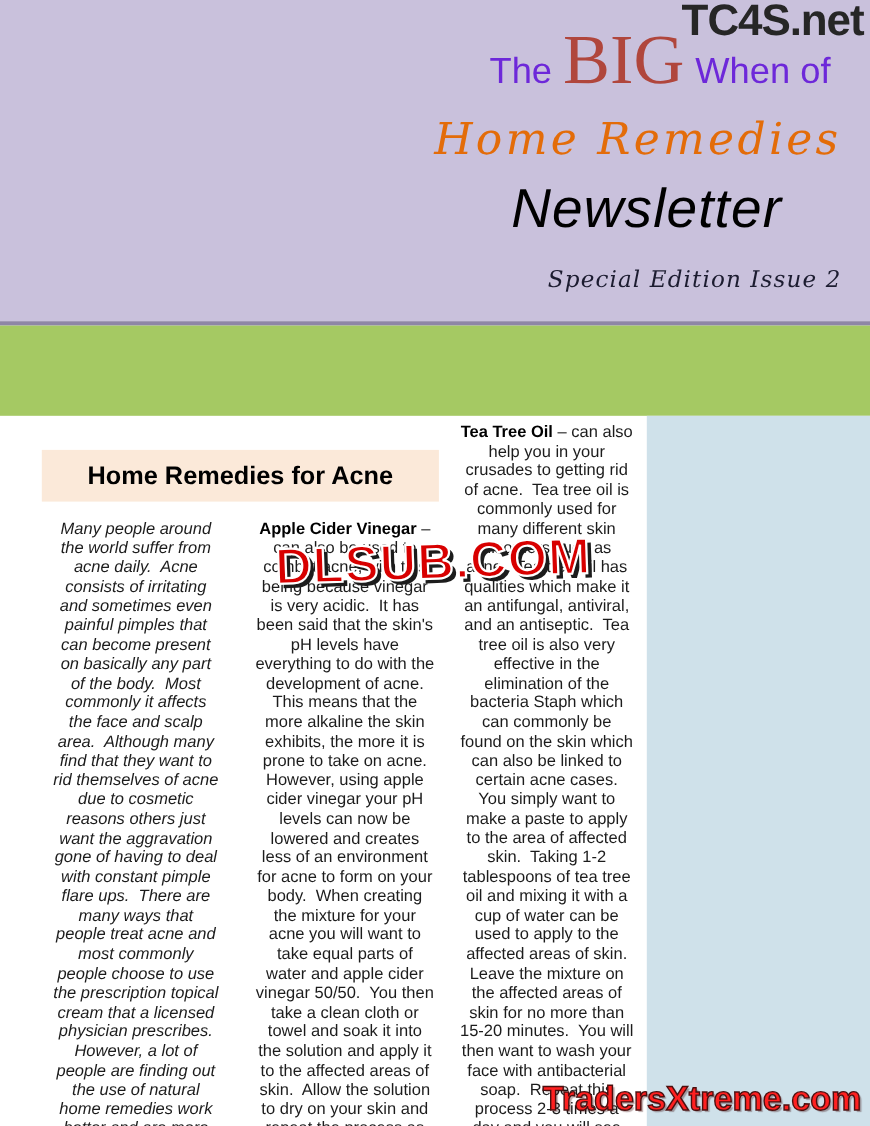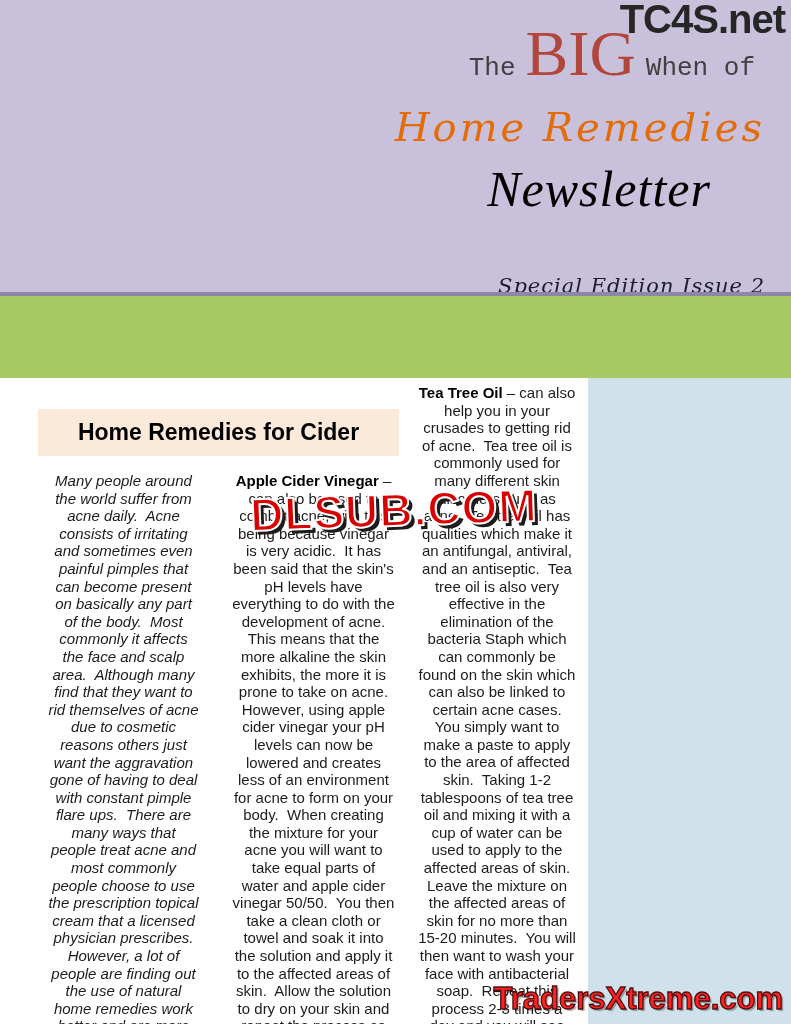--- a/index.html
+++ b/index.html
@@ -41,23 +41,23 @@
   
   .title-line {
     position: absolute;
     top: 22px; right: 36px;
     display: flex;
     align-items: baseline;
     gap: 10px;
     white-space: nowrap;
   }
   .t-the, .t-book {
-    color: #404040;
-    font-size: 26px;
-    font-family: Liberation Mono, monospace;
+    color: #6d28d9;
+    font-size: 33px;
+    font-family: Liberation Sans, sans-serif;
   }
   .t-big {
     color: #b0463c;
     font-size: 64px;
     font-family: Liberation Serif, serif;
     line-height: 1;
   }
   .series {
     position: absolute;
     top: 104px; right: 26px;
@@ -65,36 +65,35 @@
     font-family: "DejaVu Serif", serif;
     font-style: italic;
     font-size: 40px;
     letter-spacing: 3px;
     white-space: nowrap;
   }
   .newsletter {
     position: absolute;
     top: 160px; right: 80px;
     color: #000000;
-    font-family: Liberation Serif, serif;
+    font-family: Liberation Sans, sans-serif;
     font-style: italic;
     font-size: 50px;
     letter-spacing: 1px;
     white-space: nowrap;
   }
   .edition {
     position: absolute;
     top: 242px; right: 26px;
     color: #1c1c30;
     font-family: "DejaVu Serif", serif;
     font-style: italic;
     font-size: 21px;
     letter-spacing: 1px;
     white-space: nowrap;
-    margin-top: 32px;
   }
 
   
   .heading-box {
     position: absolute;
     left: 38px; top: 409px;
     width: 361px; height: 47px;
     background: #fbe9d9;
     display: flex;
     align-items: center;
@@ -168,21 +167,21 @@
     <div class="series">Home Remedies</div>
     <div class="newsletter">Newsletter</div>
     <div class="edition">Special Edition Issue 2</div>
   </div>
 
   <div class="sep-line"></div>
   <div class="band"></div>
   <div class="panel"></div>
 
   <div class="heading-box">
-    <h1>Home Remedies for Cider</h1>
+    <h1>Home Remedies for Acne</h1>
   </div>
 
   <div class="col col1"><span>Many people around the world suffer from acne daily.  Acne consists of irritating and sometimes even painful pimples that can become present on basically any part of the body.  Most commonly it affects the face and scalp area.  Although many find that they want to rid themselves of acne due to cosmetic reasons others just want the aggravation gone of having to deal with constant pimple flare ups.  There are many ways that people treat acne and most commonly people choose to use the prescription topical cream that a licensed physician prescribes.  However, a lot of people are finding out the use of natural home remedies work better and are more effective in treating most acne cases.  Here are a few of the top home remedies used.</span></div>
 
   <div class="col col2"><b>Apple Cider Vinegar</b><span> – can also be used to combat acne, with this being because vinegar is very acidic.  It has been said that the skin's pH levels have everything to do with the development of acne.  This means that the more alkaline the skin exhibits, the more it is prone to take on acne.  However, using apple cider vinegar your pH levels can now be lowered and creates less of an environment for acne to form on your body.  When creating the mixture for your acne you will want to take equal parts of water and apple cider vinegar 50/50.  You then take a clean cloth or towel and soak it into the solution and apply it to the affected areas of skin.  Allow the solution to dry on your skin and repeat the process as needed.</span></div>
 
   <div class="col col3"><b>Tea Tree Oil</b><span> – can also help you in your crusades to getting rid of acne.  Tea tree oil is commonly used for many different skin disorders such as acne.  Tea tree oil has qualities which make it an antifungal, antiviral, and an antiseptic.  Tea tree oil is also very effective in the elimination of the bacteria Staph which can commonly be found on the skin which can also be linked to certain acne cases.  You simply want to make a paste to apply to the area of affected skin.  Taking 1-2 tablespoons of tea tree oil and mixing it with a cup of water can be used to apply to the affected areas of skin.  Leave the mixture on the affected areas of skin for no more than 15-20 minutes.  You will then want to wash your face with antibacterial soap.  Repeat this process 2-3 times a day and you will see results almost instantly and your acne flare ups cleared up quickly.</span></div>
 
   <div class="wm-top">TC4S.net</div>
   <div class="wm-center">DLSUB.COM</div>

